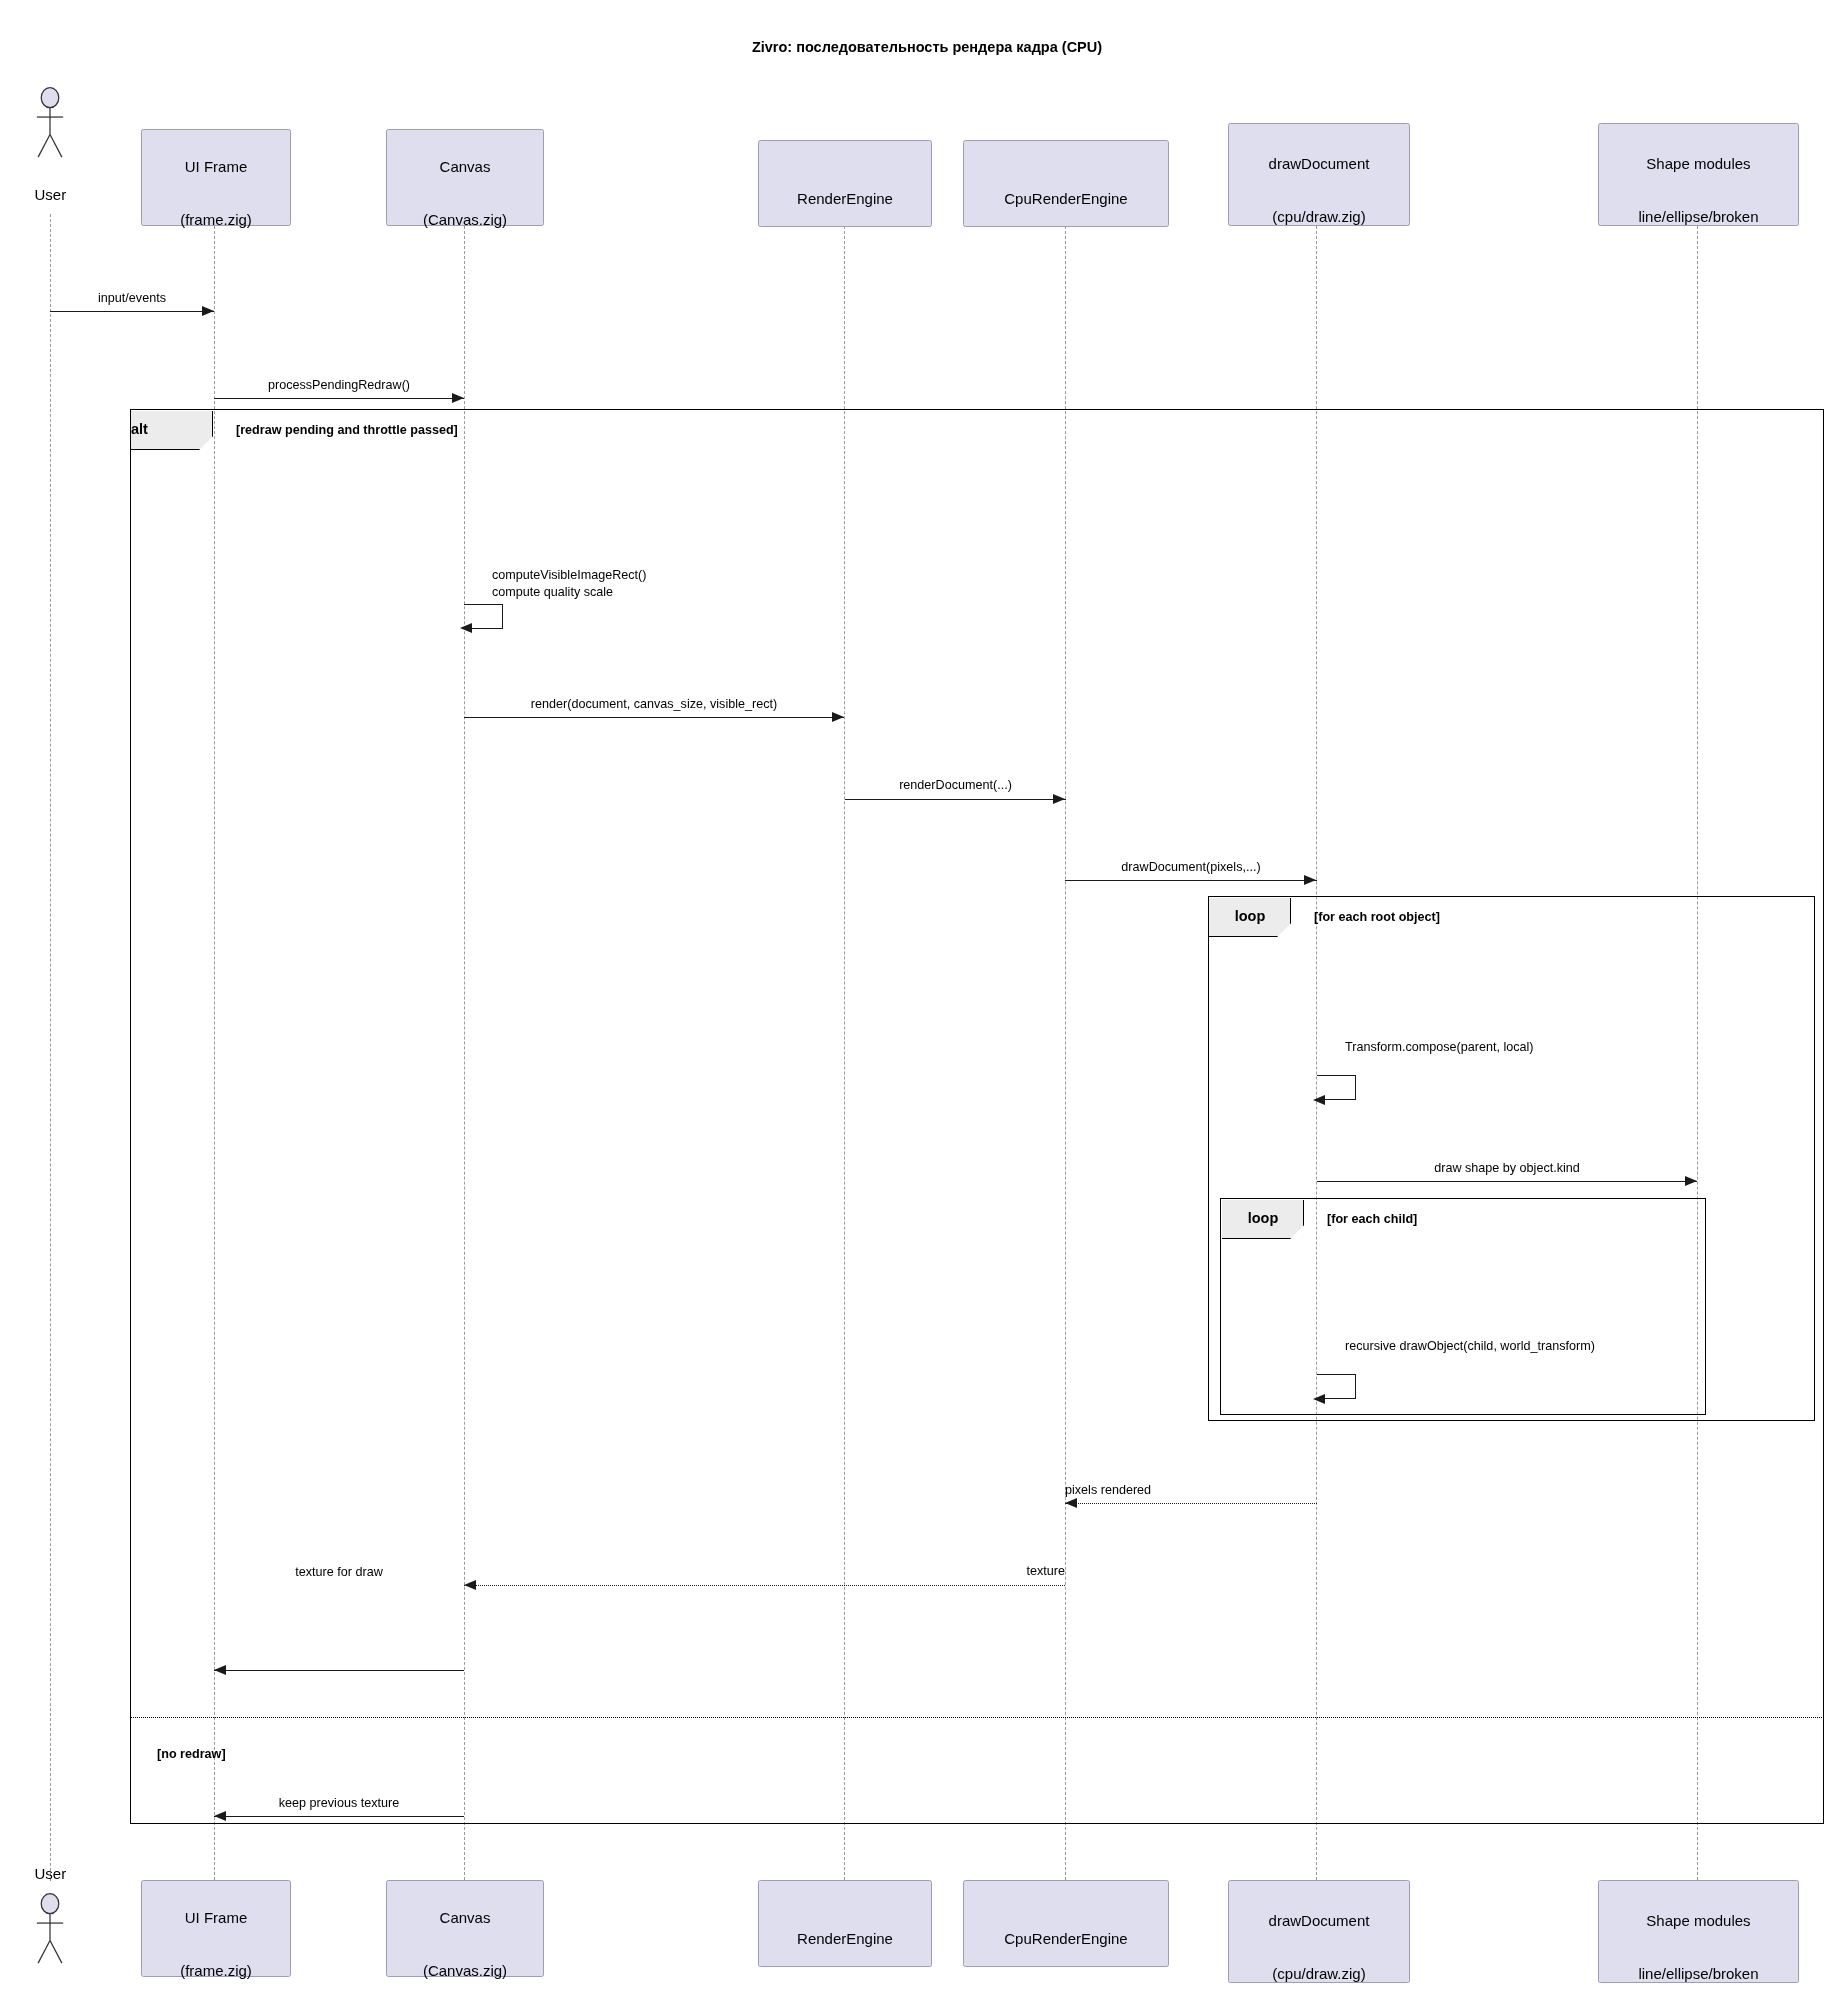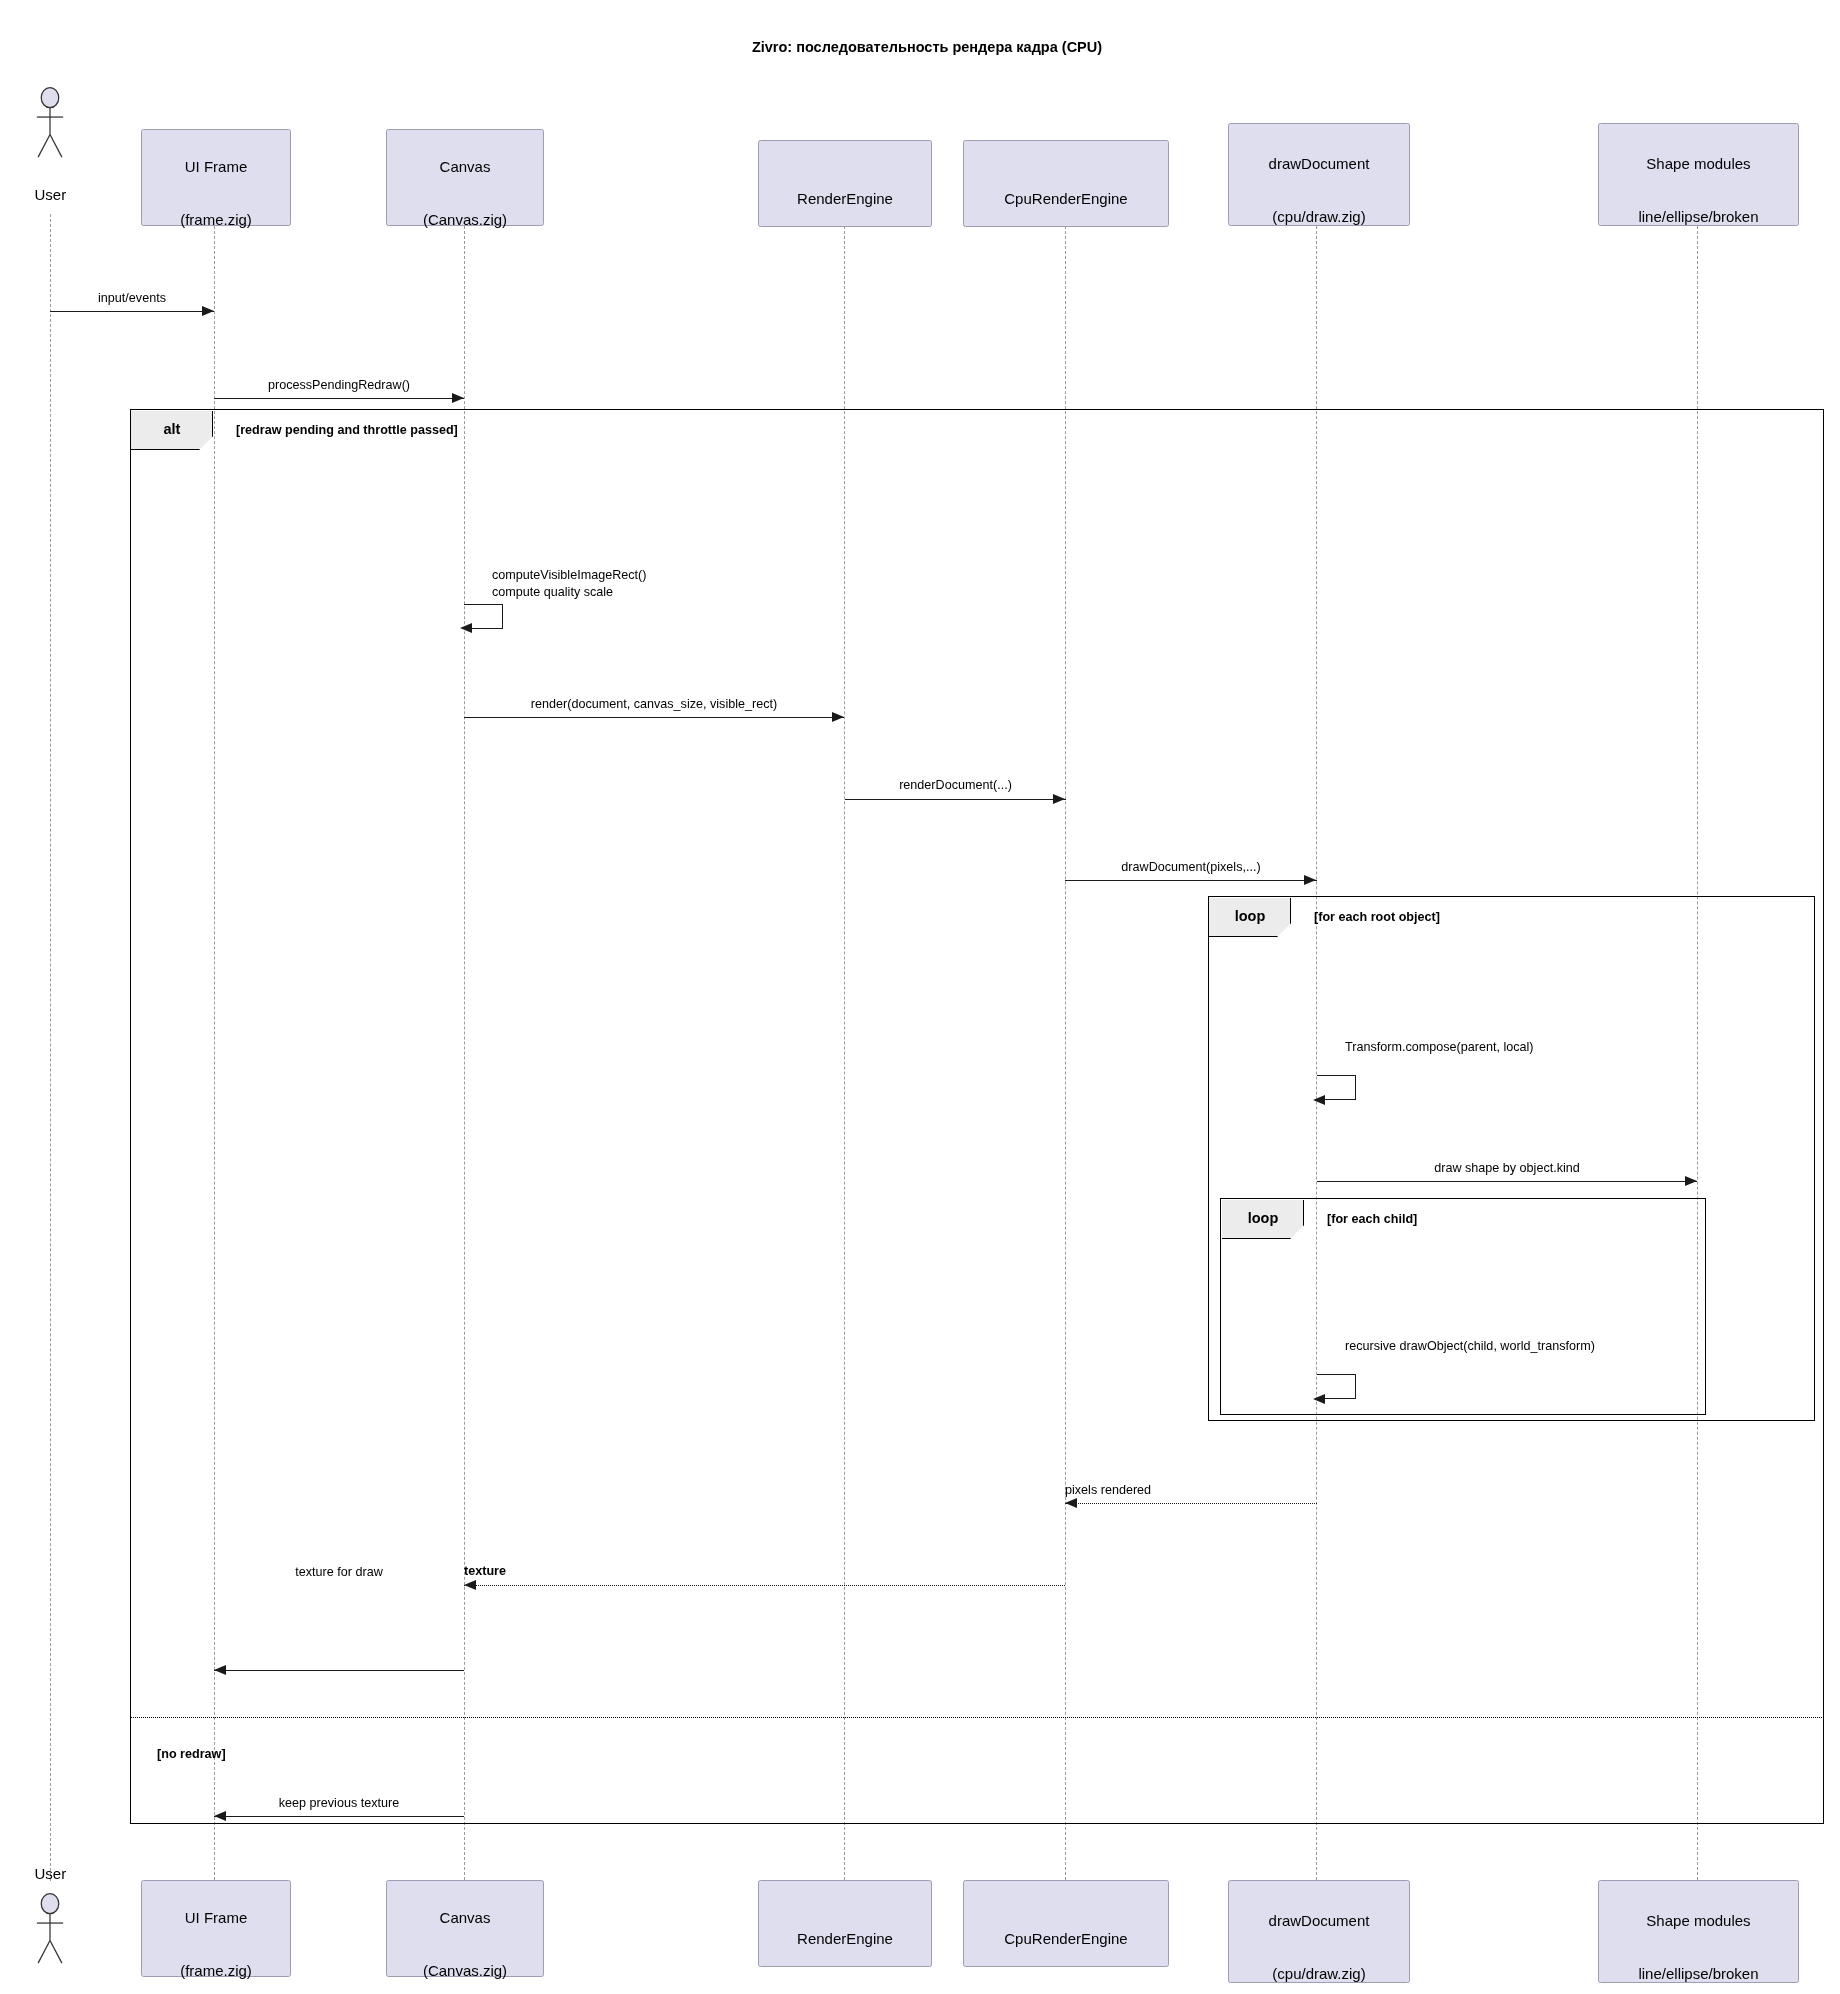--- a/index.html
+++ b/index.html
@@ -128,21 +128,21 @@
         </div>
       </div>
       <div class="pbox" style="left: 1598px; top: 1880px; width: 201px; height: 103px;">
         <div>
           <span>Shape modules</span>
           <span>line/ellipse/broken</span>
         </div>
       </div>
       <div class="frag" style="left: 130px; top: 409px; width: 1694px; height: 1415px;"></div>
       <div class="fraglabelbox" style="left: 131px; top: 411px; width: 82px; height: 39px; clip-path: polygon(0px 0px, 100% 0px, 100% 64.5161%, 83.0769% 100%, 0px 100%);"></div>
-      <div class="fragtag" style="left: 131px; top: 421px; width: 82px; text-align: center;">alt</div>
+      <div class="fragtag" style="left: 131px; top: 421px; width: 82px; text-align: left;">alt</div>
       <div class="fragcond" style="left: 236px; top: 423px;">[redraw pending and throttle passed]</div>
       <div class="frag" style="left: 1208px; top: 896px; width: 607px; height: 525px;"></div>
       <div class="fraglabelbox" style="left: 1209px; top: 898px; width: 82px; height: 39px; clip-path: polygon(0px 0px, 100% 0px, 100% 64.5161%, 83.0769% 100%, 0px 100%);"></div>
       <div class="fragtag" style="left: 1209px; top: 908px; width: 82px; text-align: center;">loop</div>
       <div class="fragcond" style="left: 1314px; top: 910px;">[for each root object]</div>
       <div class="frag" style="left: 1220px; top: 1198px; width: 486px; height: 217px;"></div>
       <div class="fraglabelbox" style="left: 1222px; top: 1200px; width: 82px; height: 39px; clip-path: polygon(0px 0px, 100% 0px, 100% 64.5161%, 83.0769% 100%, 0px 100%);"></div>
       <div class="fragtag" style="left: 1222px; top: 1210px; width: 82px; text-align: center;">loop</div>
       <div class="fragcond" style="left: 1327px; top: 1212px;">[for each child]</div>
       <div class="fragdiv" style="left: 130px; top: 1717px; width: 1694px;"></div>
@@ -173,21 +173,21 @@
       <div class="arrowhead ah-r" style="left: 1685px; top: 1176px;"></div>
       <div class="msglbl" style="left: 1317px; top: 1160px; width: 380px; text-align: center;">draw shape by object.kind</div>
       <div class="selfloop" style="left: 1317px; top: 1374px; width: 39px; height: 25px;"></div>
       <div class="arrowhead ah-l" style="left: 1313px; top: 1394px;"></div>
       <div class="msglbl" style="left: 1345px; top: 1338px;">recursive drawObject(child, world_transform)</div>
       <div class="msg dotted" style="left: 1065px; top: 1503px; width: 252px;"></div>
       <div class="arrowhead ah-l" style="left: 1065px; top: 1498px;"></div>
       <div class="msglbl" style="left: 1065px; top: 1482px; width: 252px; ">pixels rendered</div>
       <div class="msg dotted" style="left: 464px; top: 1585px; width: 601px;"></div>
       <div class="arrowhead ah-l" style="left: 464px; top: 1580px;"></div>
-      <div class="msglbl" style="left: 464px; top: 1563px; width: 601px; text-align: left; font-weight: bold;">texture</div>
+      <div class="msglbl" style="left: 464px; top: 1563px; width: 601px; text-align: right;">texture</div>
       <div class="msg" style="left: 214px; top: 1670px; width: 250px;"></div>
       <div class="arrowhead ah-l" style="left: 214px; top: 1665px;"></div>
       <div class="msglbl" style="left: 214px; top: 1564px; width: 250px; text-align: center;">texture for draw</div>
       <div class="msg" style="left: 214px; top: 1816px; width: 250px;"></div>
       <div class="arrowhead ah-l" style="left: 214px; top: 1811px;"></div>
       <div class="msglbl" style="left: 214px; top: 1795px; width: 250px; text-align: center;">keep previous texture</div>
     </div>
 </div>
 
 

